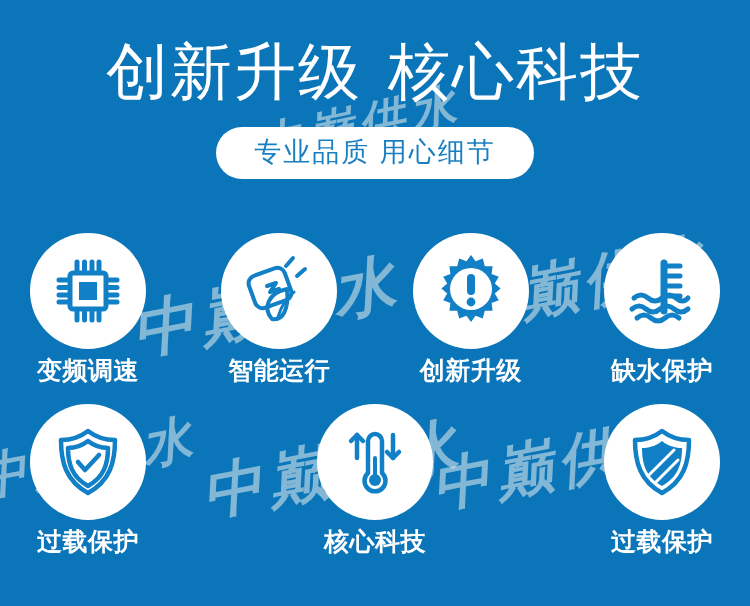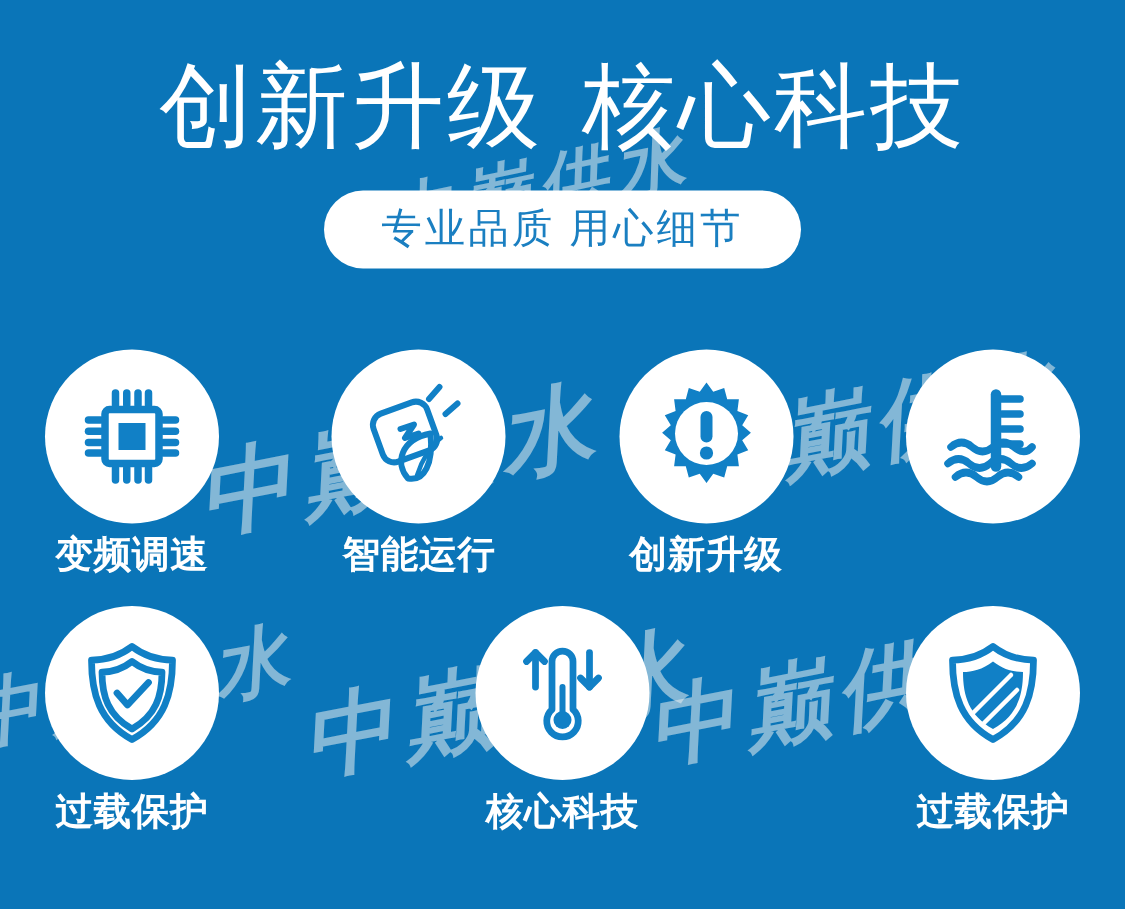--- a/index.html
+++ b/index.html
@@ -267,20 +267,21 @@
                 <line x1="44" y1="23" x2="56" y2="23" stroke-width="5"></line>
                 <line x1="44" y1="33" x2="56" y2="33" stroke-width="5"></line>
                 <line x1="44" y1="43" x2="56" y2="43" stroke-width="5"></line>
                 <path d="M10 45 q7 -6 14 0 t14 0 t14 0 t12 0" stroke-width="5"></path>
                 <path d="M8 56 q7 -6 14 0 t14 0 t14 0 t14 0" stroke-width="5"></path>
                 <path d="M13 65 q7 -6 14 0 t14 0 t14 0" stroke-width="5"></path>
               </g>
             </svg>
           </span>
         </div>
+        <div class="feat-label">缺水保护</div>
       </div>
 
     </div>
 
     <div class="grid-row">
 
       <div class="feature">
         <div class="circle">
           <span>
             <svg width="72" height="72" viewBox="0 0 72 72">

